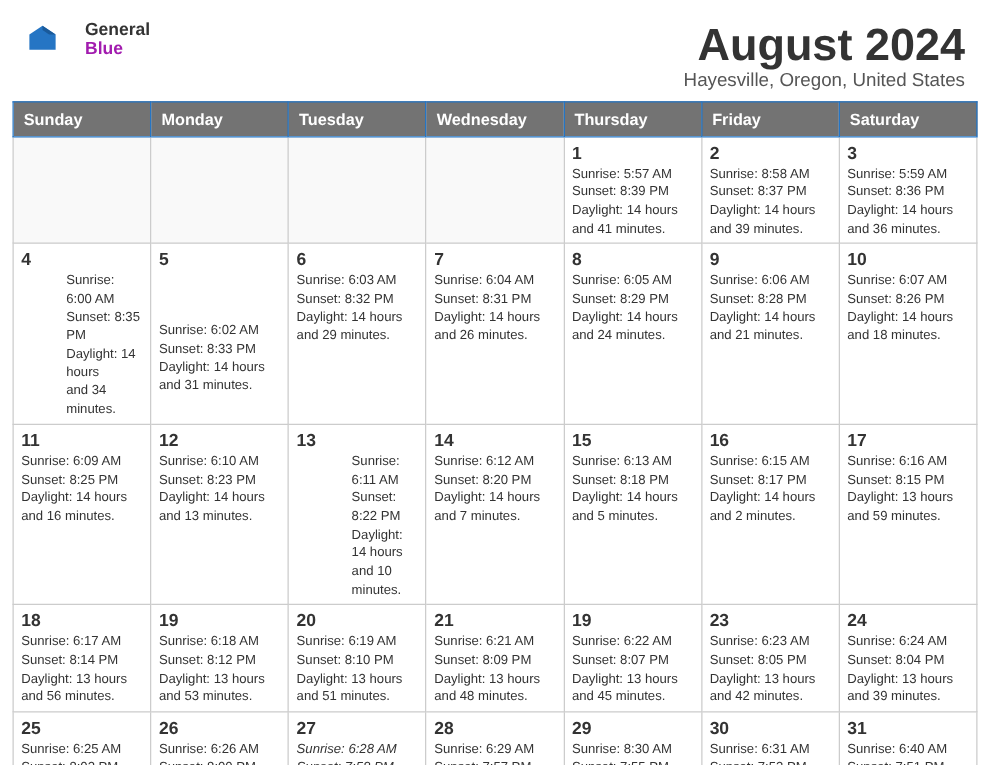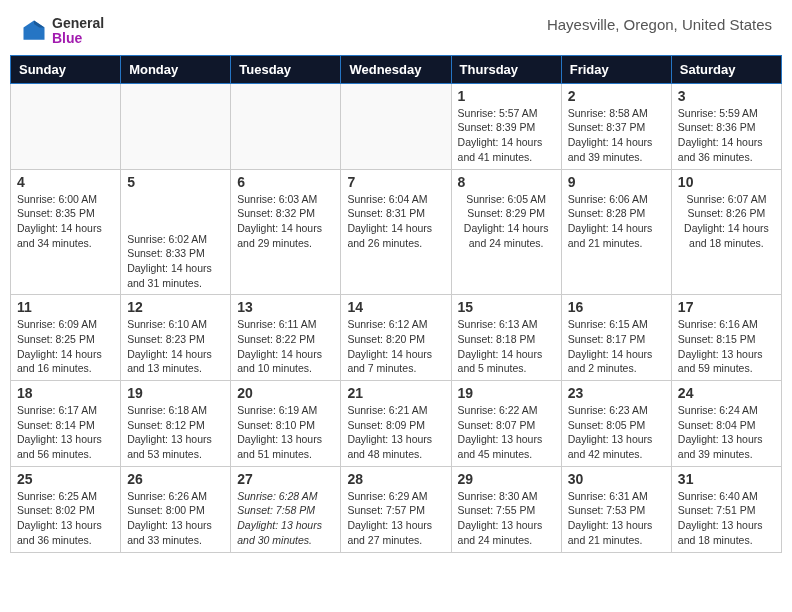--- a/index.html
+++ b/index.html
@@ -11,21 +11,21 @@
     }
     .header {
       display: flex;
       justify-content: space-between;
       align-items: flex-start;
       padding: 16px 20px 8px 20px;
     }
     .logo {
       display: flex;
       align-items: center;
-      gap: 4px;
+      gap: 20px;
     }
     .logo-text {
       display: flex;
       flex-direction: column;
       line-height: 1.1;
     }
     .logo-general {
       font-size: 14px;
       font-weight: bold;
       color: #333;
@@ -55,21 +55,21 @@
     .calendar {
       width: 100%;
       border-collapse: collapse;
       margin: 0 0 0 0;
       padding: 0 10px;
     }
     .calendar-wrapper {
       padding: 0 10px 10px 10px;
     }
     .calendar th {
-      background-color: #0f172a;
+      background-color: #737373;
       color: white;
       text-align: left;
       padding: 6px 8px;
       font-size: 13px;
       font-weight: bold;
       border: 1px solid #2575c4;
     }
     .calendar td {
       border: 1px solid #ccc;
       vertical-align: top;
@@ -101,20 +101,21 @@
     <svg class="logo-icon" viewBox="0 0 32 32">
       <polygon points="16,4 28,12 28,26 4,26 4,12" fill="#2575c4"></polygon>
       <polygon points="16,4 28,12 22,12 16,8" fill="#1a5a9a"></polygon>
     </svg>
     <div class="logo-text">
       <span class="logo-general">General</span>
       <span class="logo-blue">Blue</span>
     </div>
   </div>
   <div class="title-section">
+    <div class="main-title">August 2024</div>
     <div class="subtitle">Hayesville, Oregon, United States</div>
   </div>
 </div>
 
 <div class="calendar-wrapper">
   <table class="calendar">
     <thead>
       <tr>
       <th>Sunday</th>
           <th>Monday</th>
@@ -149,21 +150,21 @@
             <div class="day-number">3</div>
             <div class="day-info" style="white-space: pre-line;">Sunrise: 5:59 AM
 Sunset: 8:36 PM
 Daylight: 14 hours
 and 36 minutes.</div>
           </td>
         </tr>
         <tr>
           <td>
             <div class="day-number">4</div>
-            <div class="day-info" style="white-space: pre-line;">Sunrise: 6:00 AM
+            <div class="day-info" style="white-space: pre-line; margin-left: 36px;">Sunrise: 6:00 AM
 Sunset: 8:35 PM
 Daylight: 14 hours
 and 34 minutes.</div>
           </td>
           <td>
             <div class="day-number">5</div>
             <div class="day-info" style="white-space: pre-line; margin-top: 42px;">Sunrise: 6:02 AM
 Sunset: 8:33 PM
 Daylight: 14 hours
 and 31 minutes.</div>
@@ -177,35 +178,35 @@
           </td>
           <td>
             <div class="day-number">7</div>
             <div class="day-info" style="white-space: pre-line;">Sunrise: 6:04 AM
 Sunset: 8:31 PM
 Daylight: 14 hours
 and 26 minutes.</div>
           </td>
           <td>
             <div class="day-number">8</div>
-            <div class="day-info" style="white-space: pre-line; text-align: center;">Sunrise: 6:05 AM
+            <div class="day-info" style="white-space: pre-line;">Sunrise: 6:05 AM
 Sunset: 8:29 PM
 Daylight: 14 hours
 and 24 minutes.</div>
           </td>
           <td>
             <div class="day-number">9</div>
             <div class="day-info" style="white-space: pre-line;">Sunrise: 6:06 AM
 Sunset: 8:28 PM
 Daylight: 14 hours
 and 21 minutes.</div>
           </td>
           <td>
             <div class="day-number">10</div>
-            <div class="day-info" style="white-space: pre-line; text-align: center;">Sunrise: 6:07 AM
+            <div class="day-info" style="white-space: pre-line;">Sunrise: 6:07 AM
 Sunset: 8:26 PM
 Daylight: 14 hours
 and 18 minutes.</div>
           </td>
         </tr>
         <tr>
           <td>
             <div class="day-number">11</div>
             <div class="day-info" style="white-space: pre-line;">Sunrise: 6:09 AM
 Sunset: 8:25 PM
@@ -214,21 +215,21 @@
           </td>
           <td>
             <div class="day-number">12</div>
             <div class="day-info" style="white-space: pre-line;">Sunrise: 6:10 AM
 Sunset: 8:23 PM
 Daylight: 14 hours
 and 13 minutes.</div>
           </td>
           <td>
             <div class="day-number">13</div>
-            <div class="day-info" style="white-space: pre-line;">Sunrise: 6:11 AM
+            <div class="day-info" style="white-space: pre-line; margin-left: 44px;">Sunrise: 6:11 AM
 Sunset: 8:22 PM
 Daylight: 14 hours
 and 10 minutes.</div>
           </td>
           <td>
             <div class="day-number">14</div>
             <div class="day-info" style="white-space: pre-line;">Sunrise: 6:12 AM
 Sunset: 8:20 PM
 Daylight: 14 hours
 and 7 minutes.</div>

